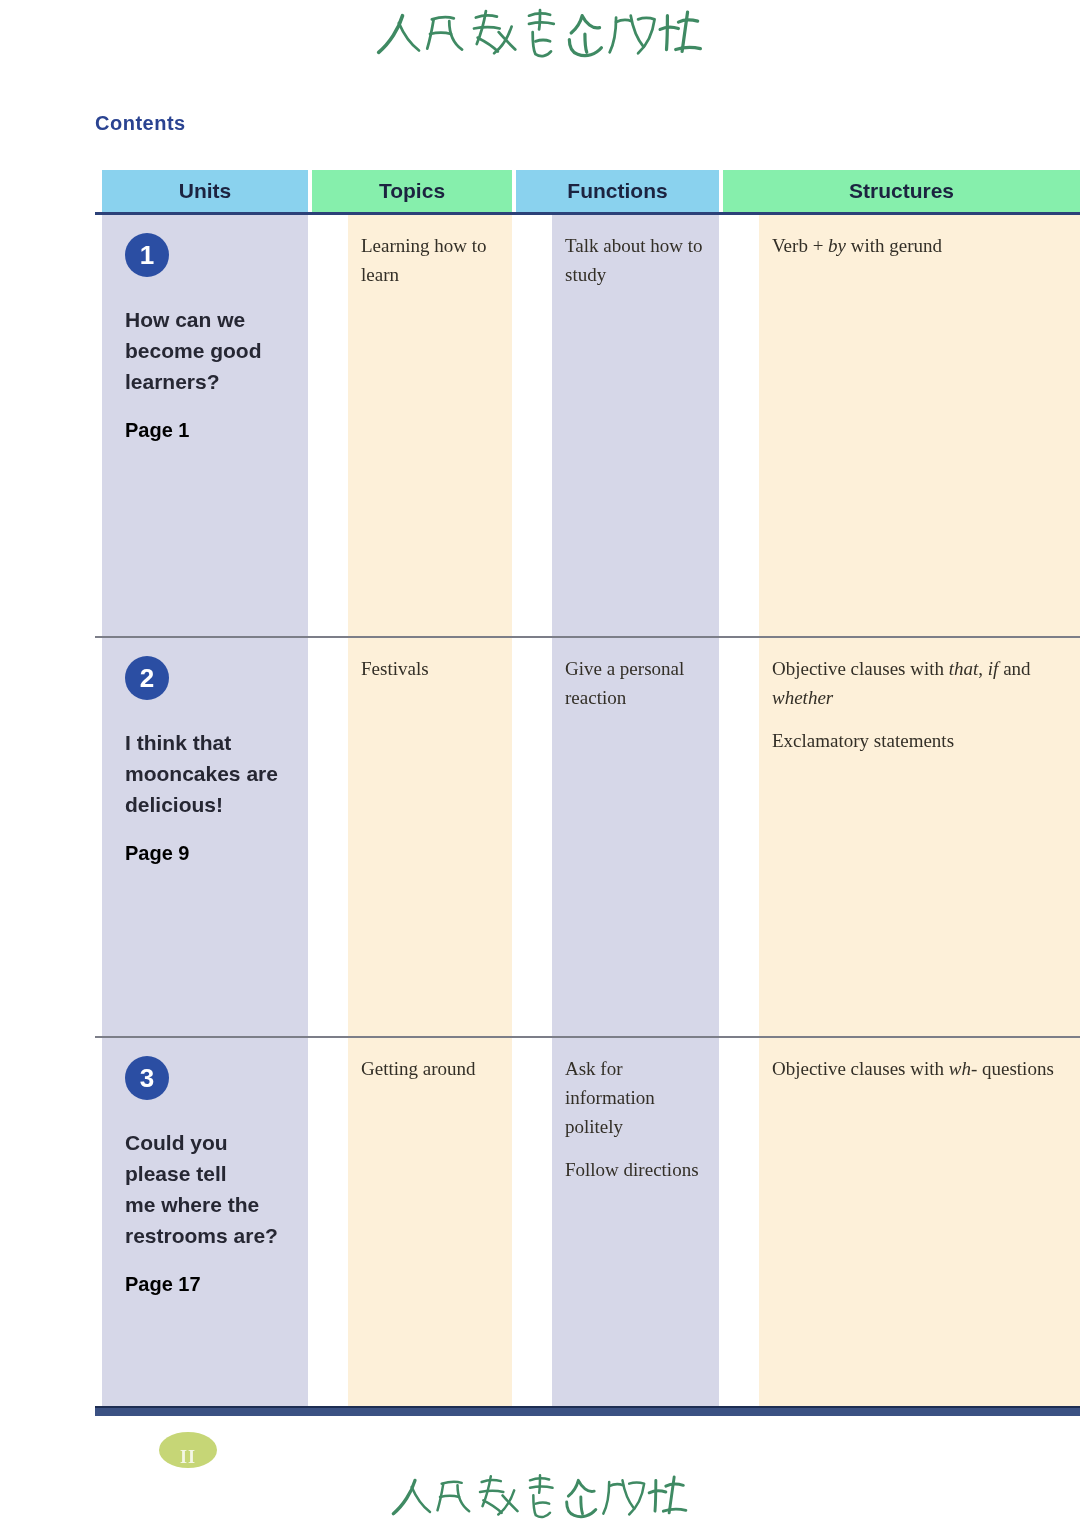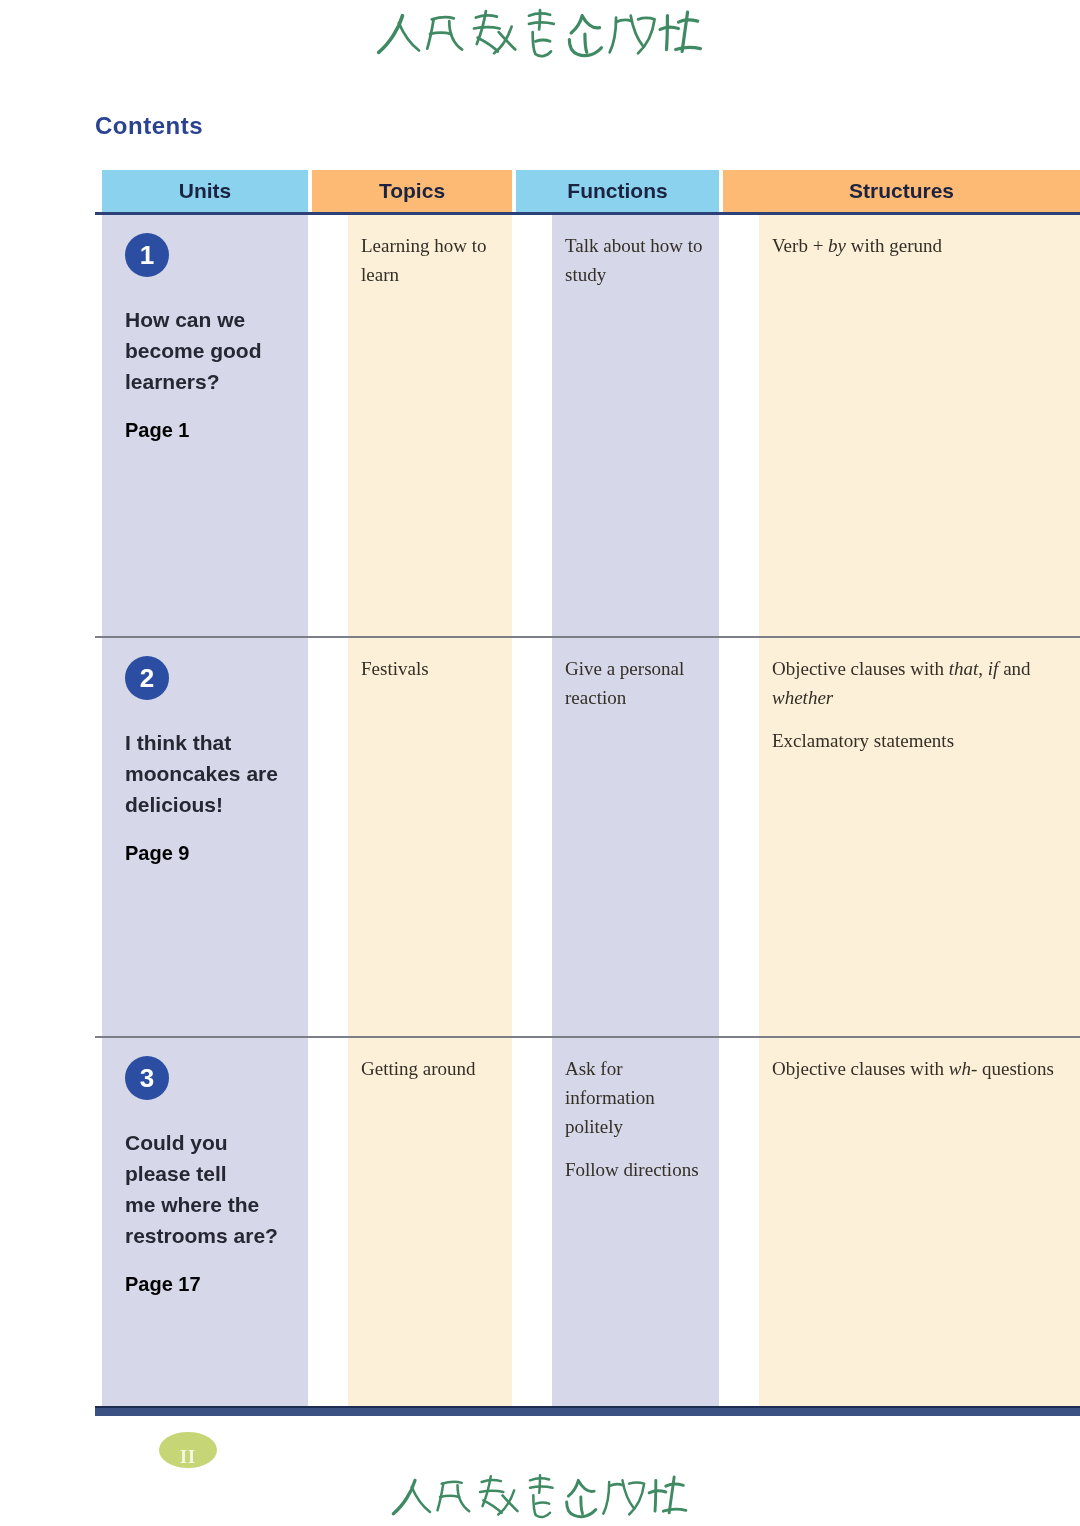--- a/index.html
+++ b/index.html
@@ -13,41 +13,41 @@
 
   
   .logo { position:absolute; left:50%; transform:translateX(-50%); }
   .logo-top    { top:6px; }
   .logo-bottom { top:1472px; }
   .logo svg { display:block; }
 
   
   .page-title {
     position:absolute; left:95px; top:112px;
-    font-size:24px; font-weight:bold; color:#2a4391;
+    font-size:20px; font-weight:bold; color:#2a4391;
     letter-spacing:0.5px;
   }
 
   
   .toc { position:absolute; left:95px; top:170px; width:985px; }
 
   .grid-row {
     display:grid;
     grid-template-columns:206px 200px 203px 1fr;
     column-gap:4px;
     background:#ffffff;
     padding-left:7px;
   }
 
   .hdr-cell {
     height:42px; line-height:42px; text-align:center;
     font-size:21px; font-weight:bold; color:#1c2340;
   }
   .hdr-blue  { background:#8ad2ee; }
-  .hdr-cream { background:#fdba74; }
+  .hdr-cream { background:#86efac; }
 
   .navy-rule   { height:3px; background:#2c4178; }
   .row-sep     { height:2px; background:#7c7e88; }
   .bottom-bar  { height:10px; background:#3b5183; border-top:2px solid #1d2d52; }
 
   .row-1 .cell { min-height:421px; }
   .row-2 .cell { min-height:398px; }
   .row-3 .cell { min-height:368px; }
 
   .col-lavender { background:#d6d7e8; }

